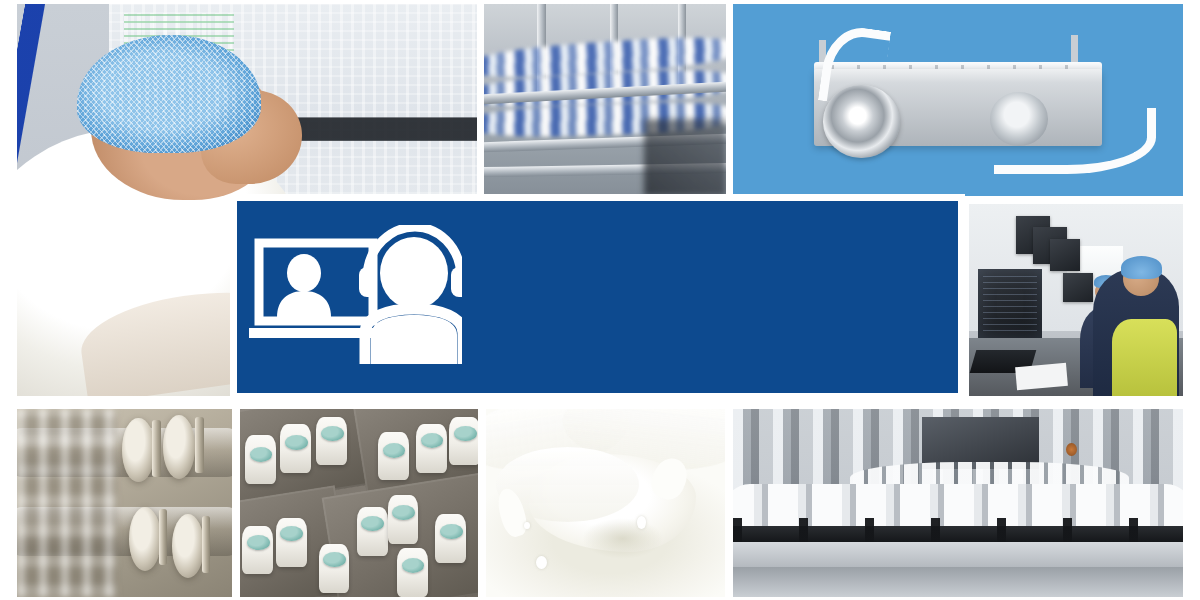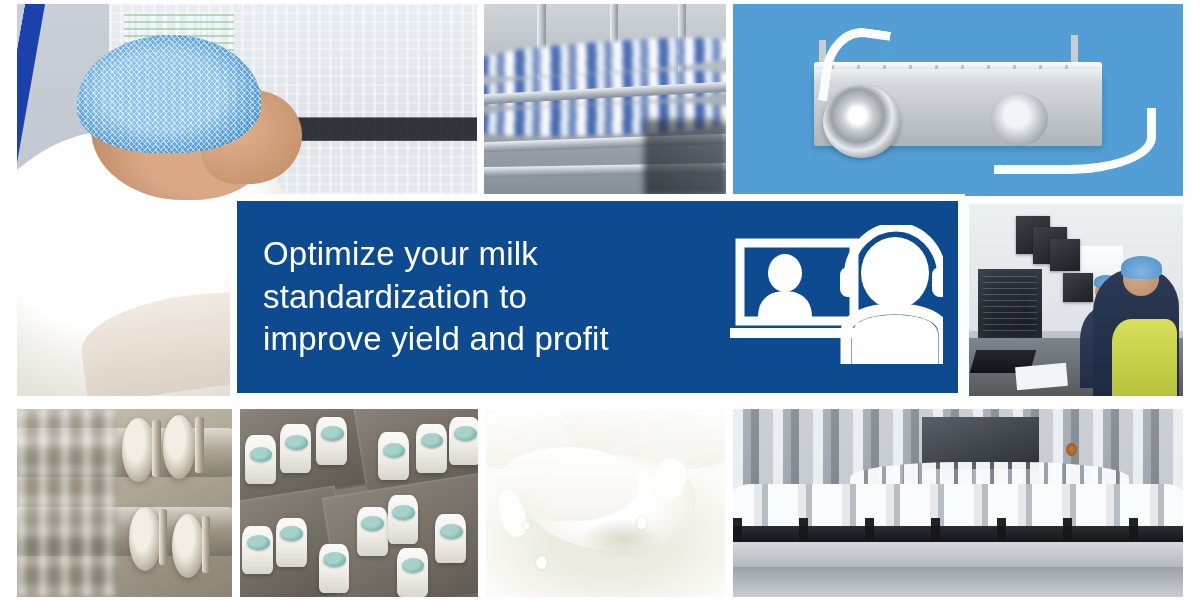--- a/index.html
+++ b/index.html
@@ -657,23 +657,20 @@
     <div class="smalljugs"></div>
     <div class="jugrow"></div>
     <div class="belt"></div>
     <div class="grips"></div>
     <div class="frame"></div>
     <div class="base"></div>
 
   </div>
 
   <div class="banner">
-    <div class="banner-text">Optimize your milk
-standardization to
-improve yield and profit</div>
     <div class="banner-icon">
       <svg width="215" height="140" viewBox="0 0 215 140" aria-hidden="true">
 
         <path d="M12 18 H126 V96 H12 Z" fill="none" stroke="#ffffff" stroke-width="9"></path>
 
         <rect x="2" y="103" width="136" height="10" fill="#ffffff"></rect>
 
         <ellipse cx="57" cy="48" rx="17" ry="19" fill="#ffffff"></ellipse>
 
         <path d="M30 92 C30 74 42 66 57 66 C72 66 84 74 84 92 Z" fill="#ffffff"></path>

